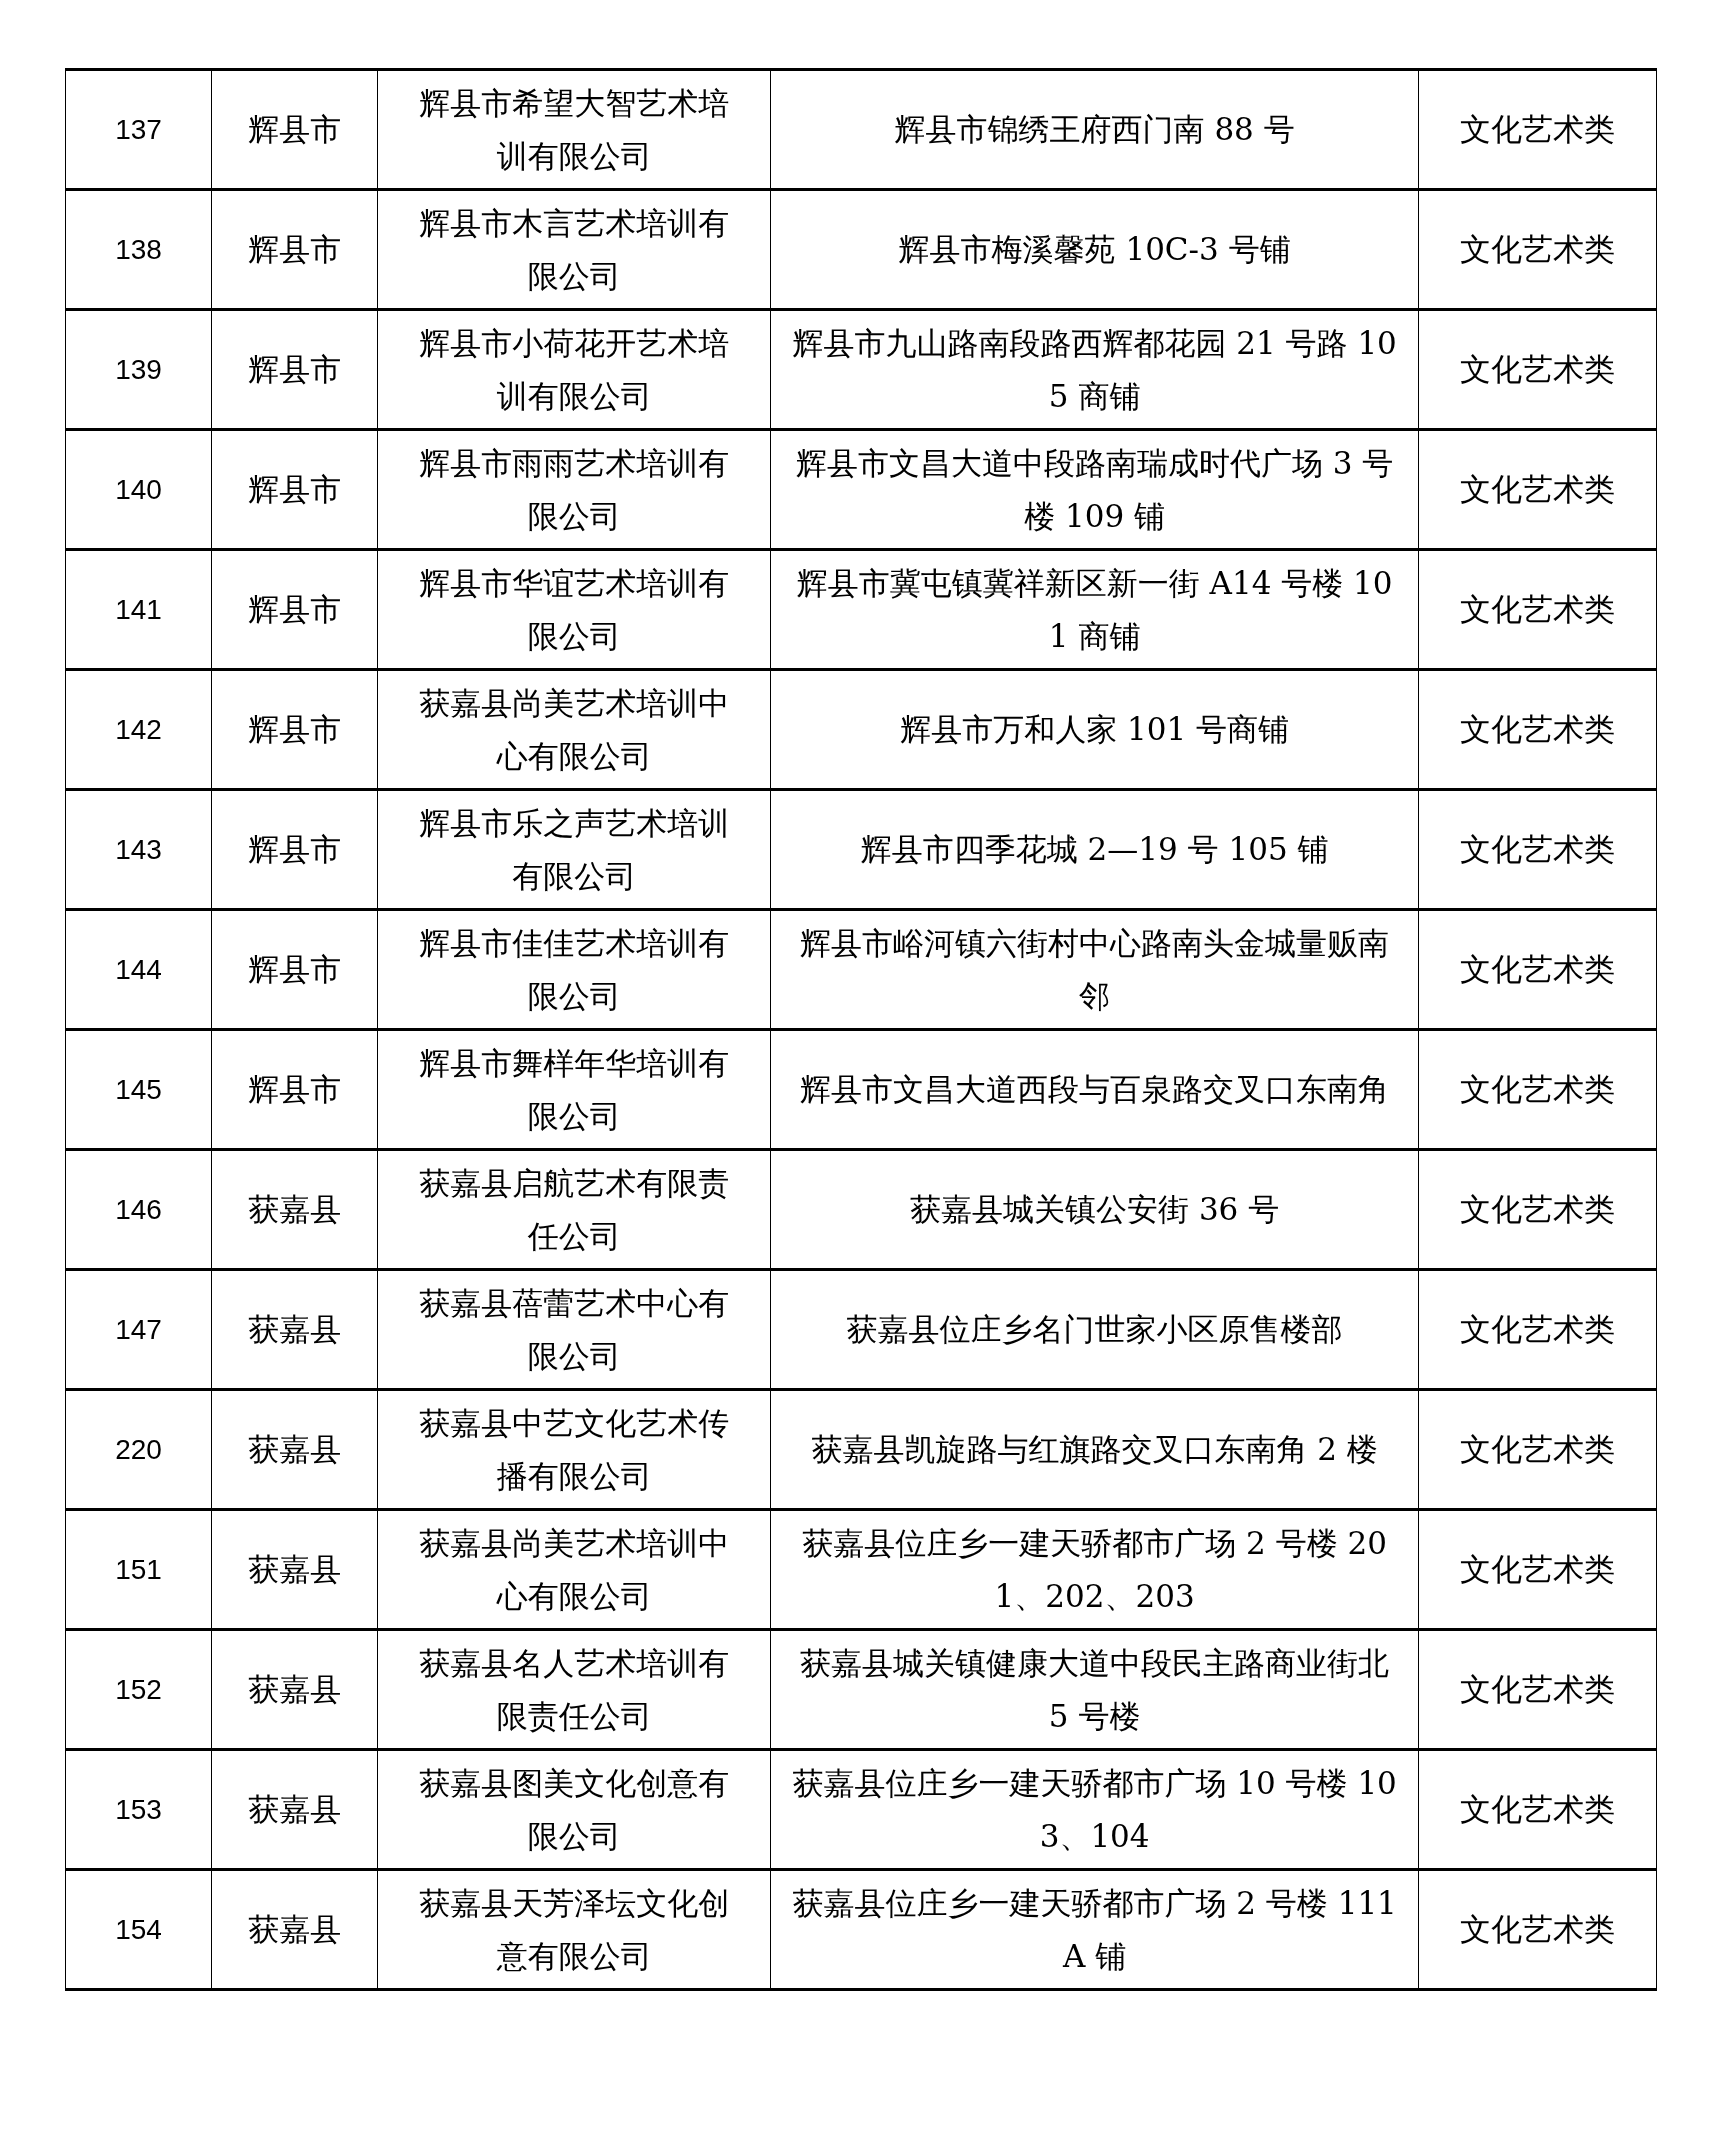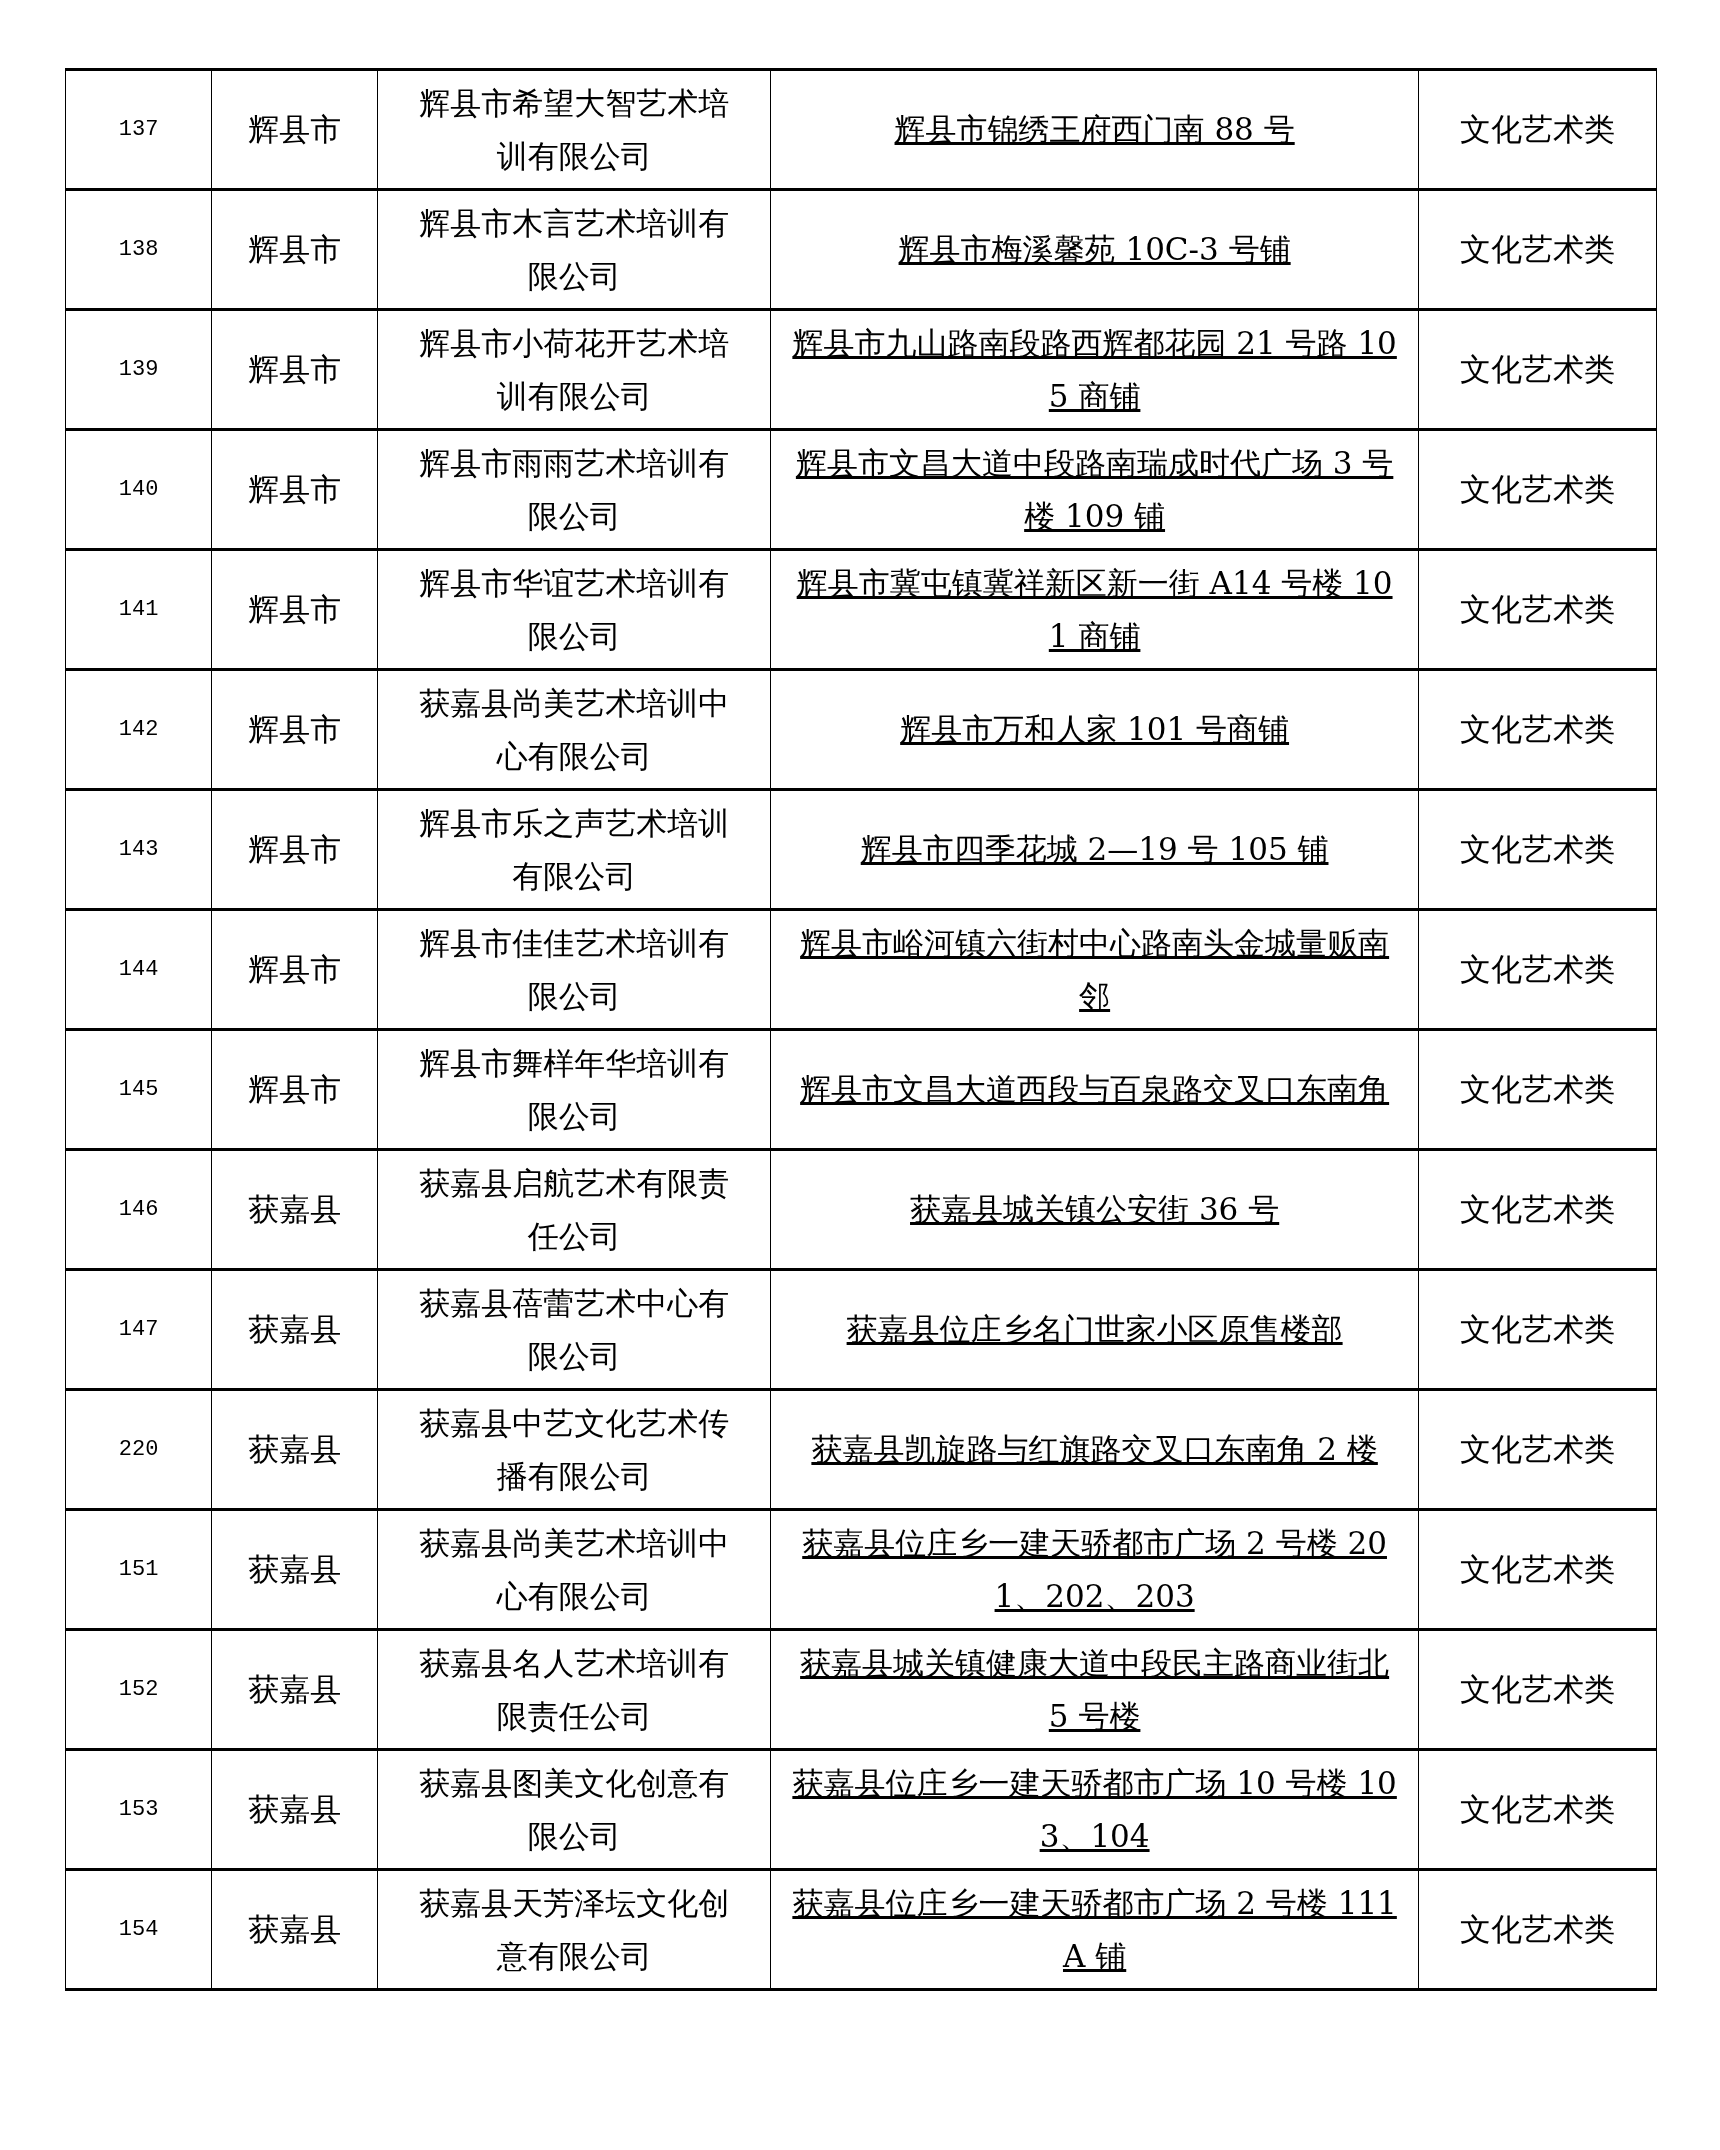--- a/index.html
+++ b/index.html
@@ -17,23 +17,23 @@
     table.list col.c-addr { width: 647px; }
     table.list col.c-type { width: 238px; }
     table.list tr { height: 120px; }
     table.list td {
       border-left: 1.3px solid #000; border-right: 1.3px solid #000;
       border-top: 3px solid #000; border-bottom: 3px solid #000;
       text-align: center; vertical-align: middle;
       font-size: 31px; line-height: 53px; padding: 0 10.3px;
       box-sizing: border-box; word-break: break-all;
     }
-    table.list td.no { font-family: Liberation Mono, monospace; font-size: 22px; }
+    table.list td.no { font-family: Liberation Sans, sans-serif; font-size: 28px; }
     table.list td.name { padding: 0 26px; font-family: Liberation Serif, serif; }
-    table.list td.addr { padding: 0 17px; text-decoration: underline; }
+    table.list td.addr { padding: 0 17px; }
   </style>
 </head>
 <body>
 
 <div class="page">
   <table class="list">
     <colgroup>
       <col class="c-no">
         <col class="c-county">
         <col class="c-name">

